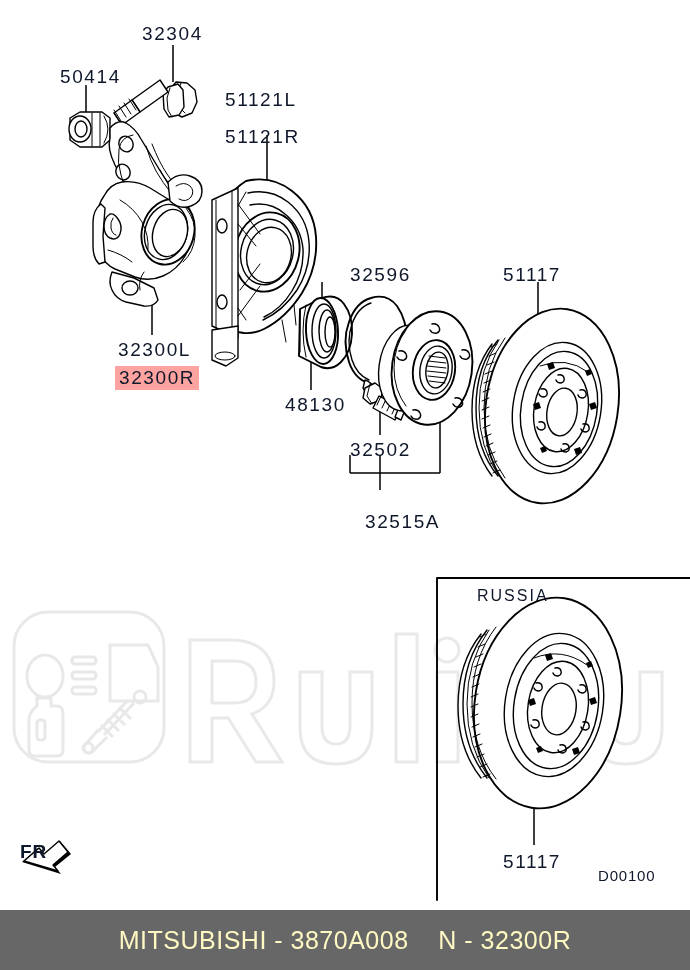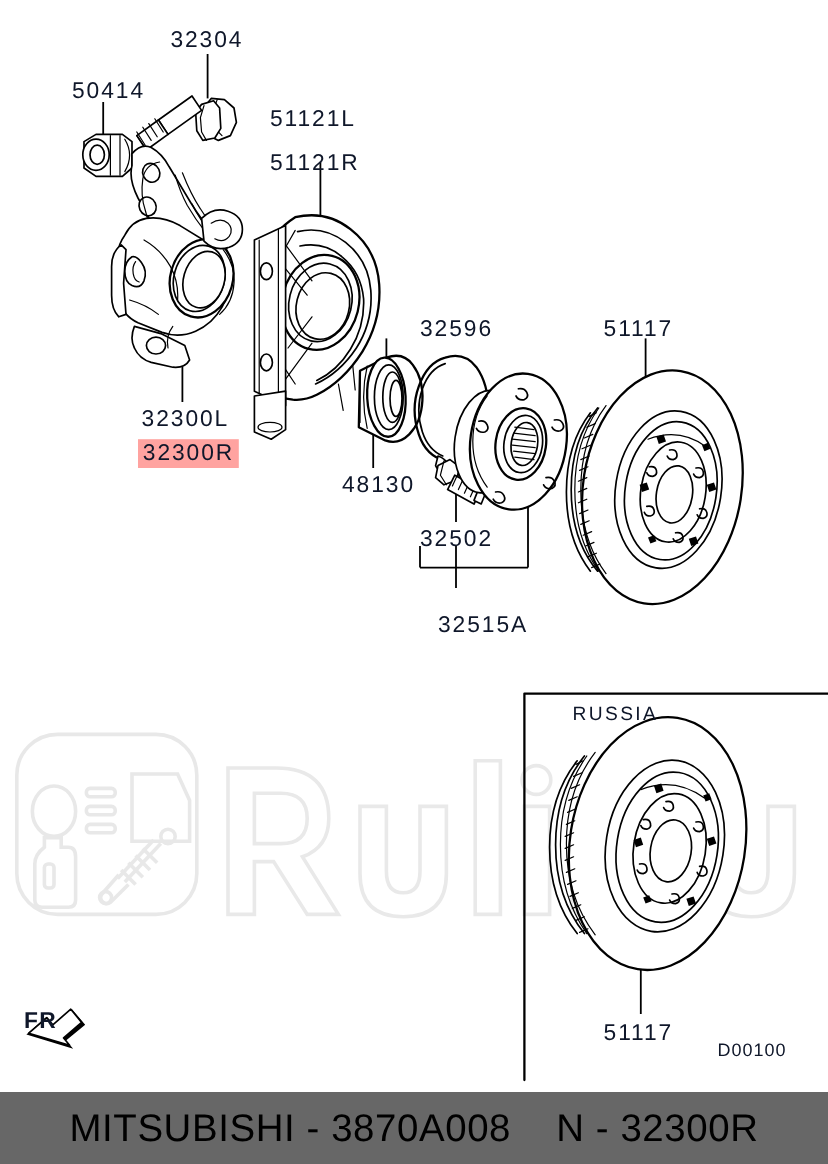--- a/index.html
+++ b/index.html
@@ -69,23 +69,23 @@
     position: absolute;
     left: 0; top: 910px;
     width: 690px; height: 60px;
     background: #676767;
     z-index: 6;
     display: flex;
     align-items: center;
     justify-content: center;
   }
   .footer-text {
-    color: #000000;
+    color: #fef9c3;
     font-family: "Liberation Sans", sans-serif;
-    font-size: 32px;
+    font-size: 25px;
     letter-spacing: 0.5px;
     white-space: pre;
   }
 </style>
 </head>
 <body>
 
 <div id="page">
 
   <svg class="watermark" viewBox="0 0 690 910">

